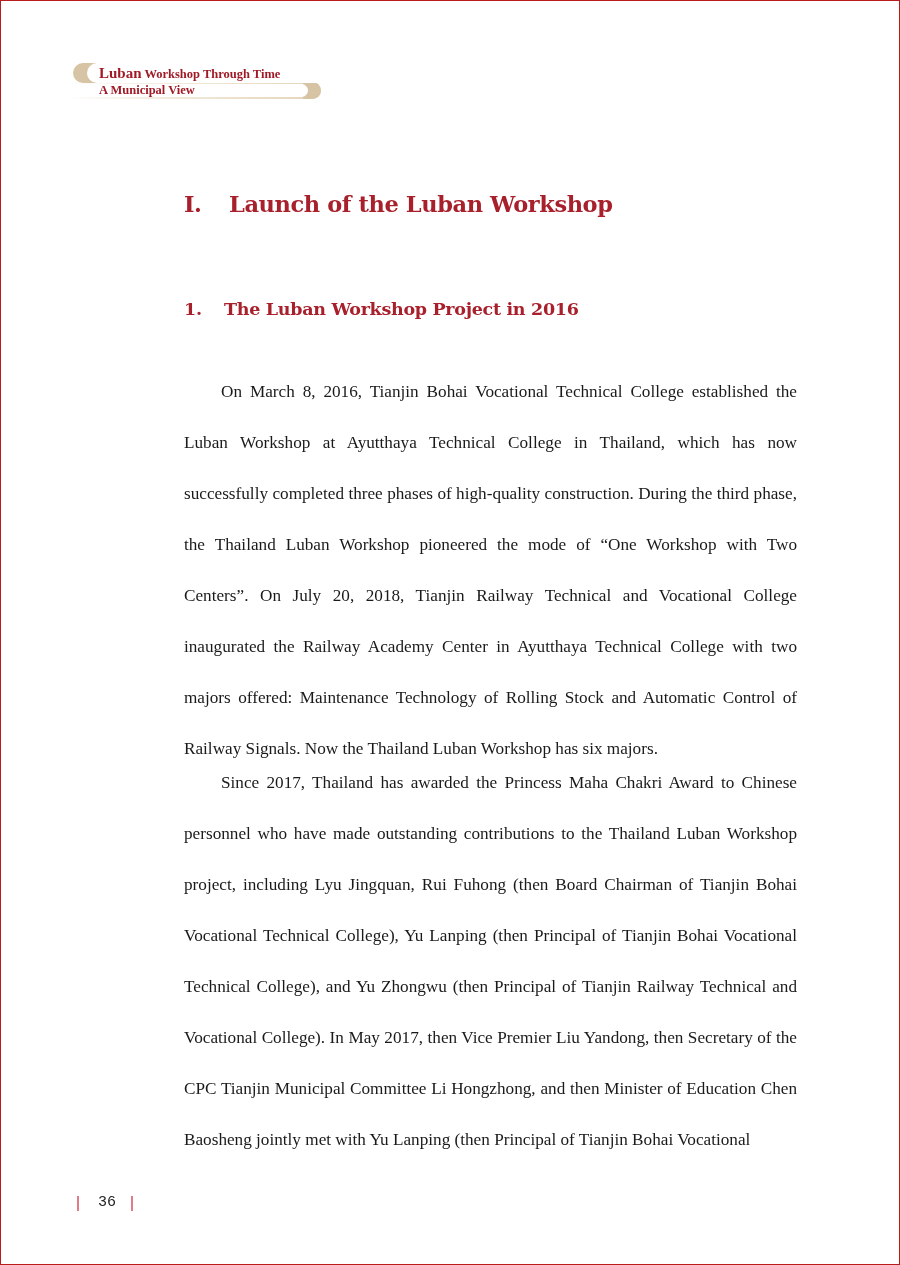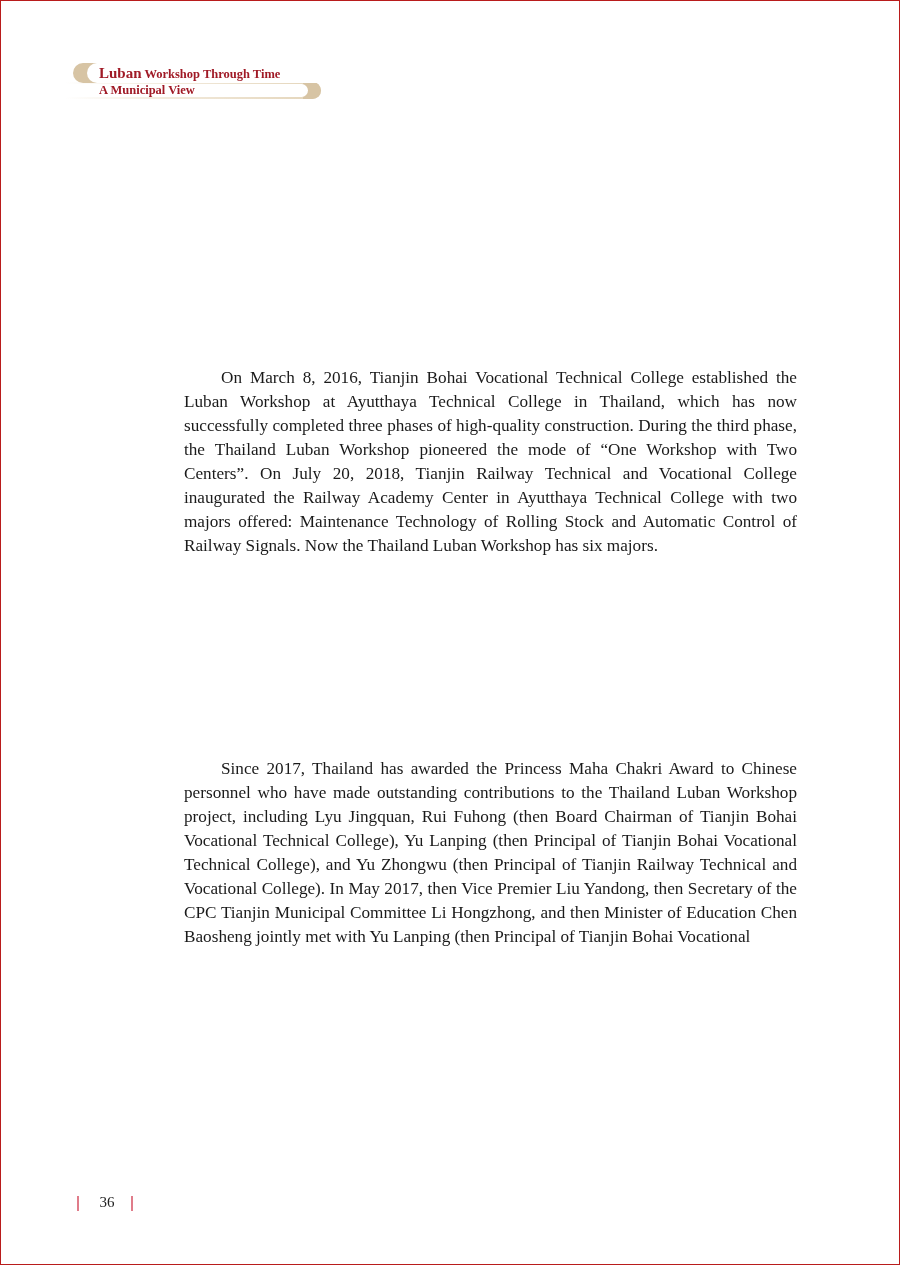--- a/index.html
+++ b/index.html
@@ -51,50 +51,52 @@
     .h2 {
       position: absolute; left: 183px; top: 298px; white-space: nowrap;
       font-family: "DejaVu Serif", serif; color: #a8202c; font-weight: bold; font-size: 17.5px;
       letter-spacing: -0.3px;
     }
     .h2 .num { display: inline-block; width: 40px; }
     
     .para {
       position: absolute; left: 183px; width: 613px;
       font-family: "Liberation Serif", serif; color: #1a1a1a; font-size: 17.2px;
-      line-height: 24px; text-align: justify; text-indent: 37px; margin: 0;
+      line-height: 51px; text-align: justify; text-indent: 37px; margin: 0;
     }
     .p1 { top: 365px; }
     .p2 { top: 756px; }
     
     .folio { position: absolute; left: 74px; top: 1193px; height: 22px; width: 70px; }
     .folio-bar { position: absolute; top: 2px; width: 2px; height: 15px; background: #e07c8a; }
     .folio-bar.left { left: 2px; }
     .folio-bar.right { left: 56px; }
     .folio-num {
       position: absolute; left: 20px; top: 0; width: 24px; text-align: center;
-      font-family: Liberation Serif, serif; font-size: 15px; color: #222;
+      font-family: Liberation Mono, monospace; font-size: 15px; color: #222;
     }
   </style>
 </head>
 <body>
 
 <div class="page">
 
   <div class="running-header">
     <div class="rh-band-bottom"></div>
     <div class="rh-cap-right"></div>
     <div class="rh-inner-right"></div>
     <div class="rh-cap-left"></div>
     <div class="rh-band-top"></div>
     <div class="rh-line1"><span class="big">Luban</span><span class="small"> Workshop Through Time</span></div>
     <div class="rh-line2">A Municipal View</div>
   </div>
 
+  <div class="h1"><span class="num">I.</span><span>Launch of the Luban Workshop</span></div>
 
+  <div class="h2"><span class="num">1.</span><span>The Luban Workshop Project in 2016</span></div>
 
   <p class="para p1">On March 8, 2016, Tianjin Bohai Vocational Technical College established the Luban Workshop at Ayutthaya Technical College in Thailand, which has now successfully completed three phases of high-quality construction. During the third phase, the Thailand Luban Workshop pioneered the mode of “One Workshop with Two Centers”. On July 20, 2018, Tianjin Railway Technical and Vocational College inaugurated the Railway Academy Center in Ayutthaya Technical College with two majors offered: Maintenance Technology of Rolling Stock and Automatic Control of Railway Signals. Now the Thailand Luban Workshop has six majors.</p>
   <p class="para p2">Since 2017, Thailand has awarded the Princess Maha Chakri Award to Chinese personnel who have made outstanding contributions to the Thailand Luban Workshop project, including Lyu Jingquan, Rui Fuhong (then Board Chairman of Tianjin Bohai Vocational Technical College), Yu Lanping (then Principal of Tianjin Bohai Vocational Technical College), and Yu Zhongwu (then Principal of Tianjin Railway Technical and Vocational College). In May 2017, then Vice Premier Liu Yandong, then Secretary of the CPC Tianjin Municipal Committee Li Hongzhong, and then Minister of Education Chen Baosheng jointly met with Yu Lanping (then Principal of Tianjin Bohai Vocational</p>
 
   <div class="folio">
     <div class="folio-bar left"></div>
     <div class="folio-num">36</div>
     <div class="folio-bar right"></div>
   </div>
 

